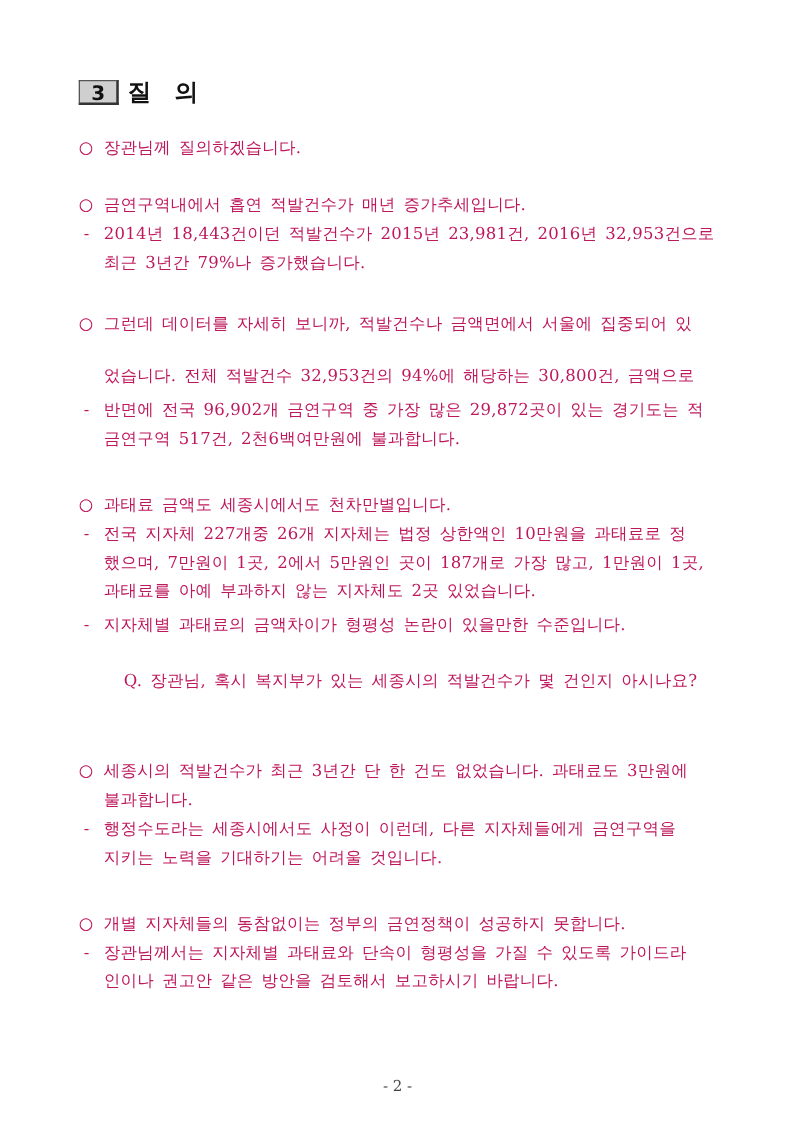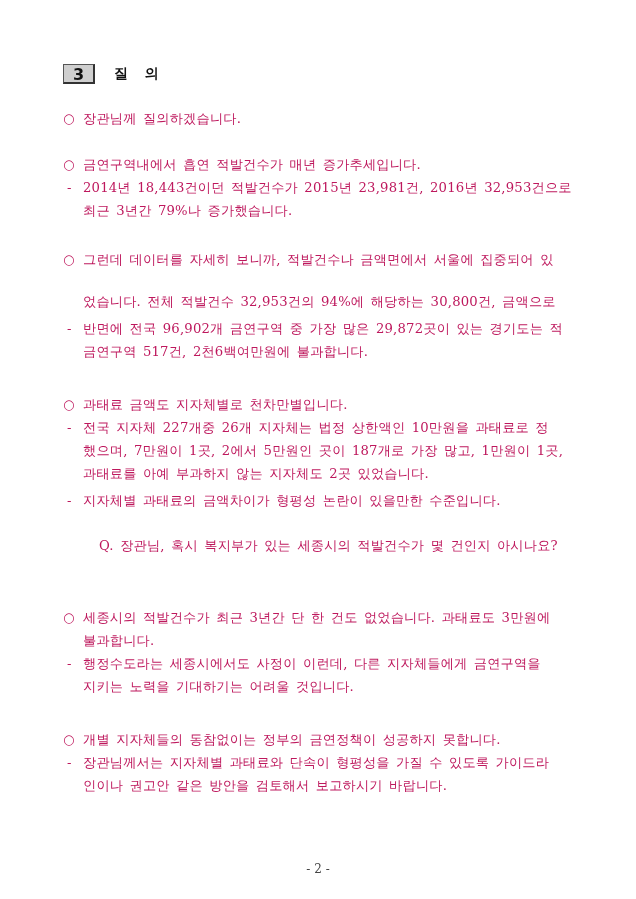--- a/index.html
+++ b/index.html
@@ -39,24 +39,24 @@
       border-right: 2px solid #333;
       border-bottom: 2px solid #333;
       text-align: center;
       font-family: "DejaVu Sans", "Liberation Sans", sans-serif;
       font-weight: bold;
       font-size: 16px;
       color: #111;
       box-sizing: border-box;
     }
     .section-title {
-      margin-left: 19px;
+      margin-left: 7px;
       font-family: "DejaVu Sans", "Liberation Sans", sans-serif;
       font-weight: bold;
-      font-size: 14px;
+      font-size: 19px;
       letter-spacing: 6px;
       color: #111;
     }
     .line {
       position: absolute;
       font-size: 13.2px;
       white-space: nowrap;
       line-height: 18px;
       color: #be185d;
       letter-spacing: 0.2px;
@@ -112,21 +112,21 @@
     <span class="marker">○</span><span>그런데 데이터를 자세히 보니까, 적발건수나 금액면에서 서울에 집중되어 있</span>
   </div>
   <div class="line cont-o" style="top:274px;margin-top:19px;">었습니다. 전체 적발건수 32,953건의 94%에 해당하는 30,800건, 금액으로</div>
 
   <div class="line bullet-dash" style="top:320px;">
     <span class="dash-marker">-</span><span>반면에 전국 96,902개 금연구역 중 가장 많은 29,872곳이 있는 경기도는 적</span>
   </div>
   <div class="line cont-dash" style="top:343px;">금연구역 517건, 2천6백여만원에 불과합니다.</div>
 
   <div class="line bullet-o" style="top:396px;">
-    <span class="marker">○</span><span>과태료 금액도 지자체별로 천차만별입니다.</span>
+    <span class="marker">○</span><span>과태료 금액도 세종시에서도 천차만별입니다.</span>
   </div>
 
   <div class="line bullet-dash" style="top:419px;">
     <span class="dash-marker">-</span><span>전국 지자체 227개중 26개 지자체는 법정 상한액인 10만원을 과태료로 정</span>
   </div>
   <div class="line cont-dash" style="top:442px;">했으며, 7만원이 1곳, 2에서 5만원인 곳이 187개로 가장 많고, 1만원이 1곳,</div>
   <div class="line cont-dash" style="top:465px;">과태료를 아예 부과하지 않는 지자체도 2곳 있었습니다.</div>
 
   <div class="line bullet-dash" style="top:472px;margin-top:20px;">
     <span class="dash-marker">-</span><span>지자체별 과태료의 금액차이가 형평성 논란이 있을만한 수준입니다.</span>

